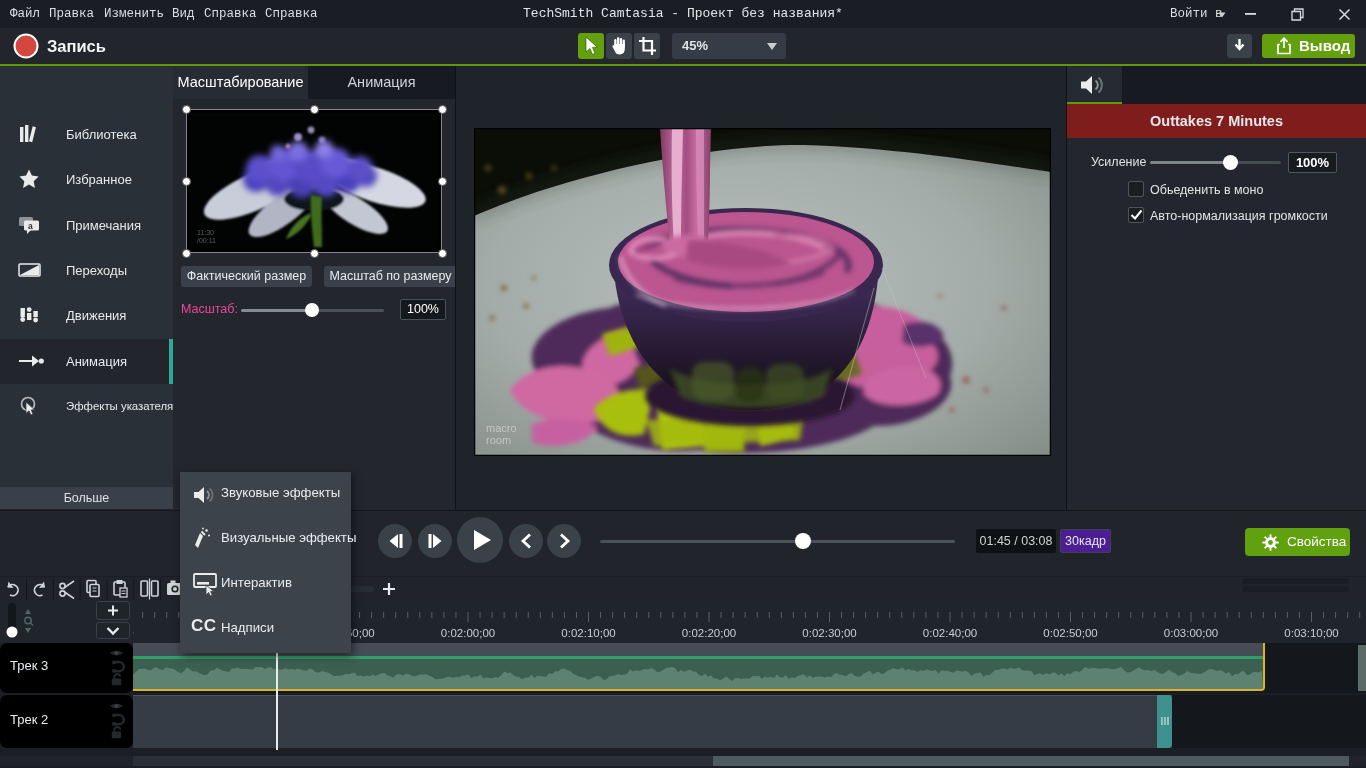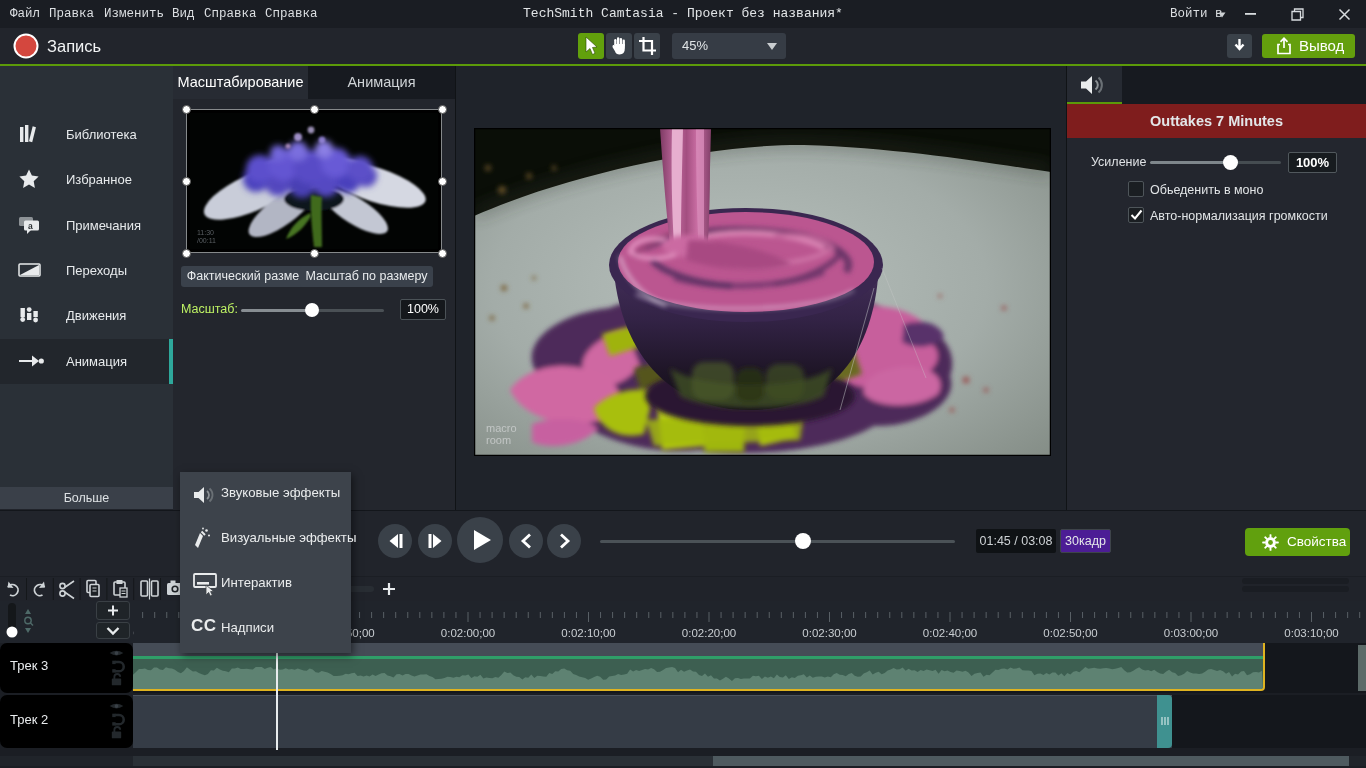--- a/index.html
+++ b/index.html
@@ -1,42 +1,42 @@
 <!DOCTYPE html>
 <html><head><meta charset="utf-8"><style>
 *{margin:0;padding:0;box-sizing:border-box;}
 html,body{width:1366px;height:768px;overflow:hidden;}
 body{font-family:"Liberation Sans",sans-serif;background:#21242b;position:relative;color:#e6e9eb;}
 .abs{position:absolute;}
 
 #titlebar{left:0;top:0;width:1366px;height:28px;background:#1a1d23;font-family:Liberation Mono, monospace;}
 #titlebar .menu{font-size:12.5px;color:#dcdfe2;line-height:28px;position:absolute;top:0;}
 #apptitle{position:absolute;top:0;width:100%;text-align:center;font-size:13px;color:#e2e5e7;line-height:28px;}
-#toolbar{left:0;top:28px;width:1366px;height:36px;background:#22252c;}
+#toolbar{left:0;top:28px;width:1366px;height:36px;background:#22252c;font-weight:bold;}
 #greenline{left:0;top:64px;width:1366px;height:2px;background:#5c9a09;}
 
 #sidebar{left:0;top:66px;width:173px;height:443px;background:#2a3037;}
 #leftpanel{left:173px;top:66px;width:282px;height:444px;background:#23262d;}
 #canvas{left:456px;top:66px;width:610px;height:444px;background:#1f232a;}
 #rightpanel{left:1067px;top:66px;width:299px;height:444px;background:#23262e;}
 .vsep{width:1px;background:#101316;top:66px;height:444px;}
 
 .sbitem{position:absolute;left:0;width:173px;height:45px;}
 .sbitem .lbl{position:absolute;left:66px;top:0;line-height:45px;font-size:13px;color:#e7eaec;white-space:nowrap;}
 .sbitem svg{position:absolute;left:18px;top:11px;}
 .sbsel{background:#22262c;}
 #sbaccent{left:169px;width:4px;background:#2ea89b;}
 #more{left:0;top:421px;width:173px;height:22px;background:#3a4049;text-align:center;font-size:12.5px;line-height:22px;color:#dde1e4;}
 
 #tabzoom{left:173px;top:66px;width:135px;height:33px;background:#272b33;color:#fff;font-size:14.5px;text-align:center;line-height:33px;}
 #tabanim{left:308px;top:66px;width:147px;height:33px;background:#171a20;color:#cfd3d6;font-size:14.5px;text-align:center;line-height:33px;}
 #preview{left:186px;top:109px;width:256px;height:144px;border:1px solid #86898b;background:#000;}
 .handle{width:9px;height:9px;border-radius:50%;background:#fff;border:1px solid #555;}
 .pbtn{background:#3a414b;border-radius:3px;color:#e8ebed;font-size:12.5px;text-align:center;}
-#zoomlbl{left:181px;top:302px;font-size:12.5px;color:#bef264;}
+#zoomlbl{left:181px;top:302px;font-size:12.5px;color:#ec4899;}
 #zoomval{left:400px;top:299px;width:46px;height:21px;background:#15181c;border:1px solid #4b5257;border-radius:2px;color:#fff;font-size:12.5px;text-align:center;line-height:19px;}
 
 #rp-tabstrip{left:1067px;top:66px;width:299px;height:38px;background:#171a20;}
 #rp-tab{left:1067px;top:66px;width:55px;height:36px;background:#262a32;}
 #rp-tabline{left:1067px;top:102px;width:55px;height:2px;background:#5c9a09;}
 #rp-title{left:1067px;top:104px;width:299px;height:34px;background:#7f1d1d;color:#e3e6e8;font-size:14.5px;font-weight:bold;text-align:center;line-height:34px;}
 #gainlbl{left:1091px;top:155px;font-size:12.5px;color:#dfe2e5;}
 #gainval{left:1288px;top:152px;width:49px;height:21px;background:#171b1f;border:1px solid #51585d;border-radius:2px;color:#fff;font-size:13px;font-weight:bold;text-align:center;line-height:19px;}
 .cb{width:16px;height:16px;background:#1a1e22;border:1px solid #4e555a;border-radius:2px;}
 .cblbl{font-size:12.5px;color:#e2e5e7;}
@@ -172,20 +172,27 @@
       </svg>
       <div class="lbl">Движения</div>
     </div>
   <div class="sbitem sbsel" style="top:272.5px;">
       <svg width="26" height="22" viewBox="0 0 26 22">
         <path d="M1 11 H17" stroke="#e8eaec" stroke-width="2"></path>
         <path d="M14 5.5 L21 11 L14 16.5 Z" fill="#e8eaec"></path>
         <circle cx="23.3" cy="11" r="2.6" fill="#e8eaec"></circle>
       </svg>
       <div class="lbl">Анимация</div>
+    </div>
+  <div class="sbitem" style="top:317.5px;">
+      <svg width="22" height="22" viewBox="0 0 22 22">
+        <circle cx="10" cy="9" r="6.5" fill="none" stroke="#b9bec2" stroke-width="1.6"></circle>
+        <path d="M8 7 L8 18.5 L11 15.8 L12.8 20 L15 19 L13.2 15 L16.4 14.6 Z" fill="#e8eaec" stroke="#2c3134" stroke-width="0.7"></path>
+      </svg>
+      <div class="lbl" style="font-size:11.4px;">Эффекты указателя</div>
     </div>
   <div class="abs" id="sbaccent" style="top:272.5px;height:45px;"></div>
   <div class="abs" id="more">Больше</div>
 </div>
 <div class="abs" id="leftpanel">
   <div class="abs" style="left:0;top:0;width:282px;height:33px;background:#121519;"></div>
 </div>
 <div class="abs" id="tabzoom">Масштабирование</div>
 <div class="abs" id="tabanim">Анимация</div>
 <div class="abs" id="preview"></div>
@@ -236,21 +243,21 @@
 </svg>
 <div class="abs handle" style="left:182px;top:105px;"></div>
 <div class="abs handle" style="left:310px;top:105px;"></div>
 <div class="abs handle" style="left:438px;top:105px;"></div>
 <div class="abs handle" style="left:182px;top:177px;"></div>
 <div class="abs handle" style="left:438px;top:177px;"></div>
 <div class="abs handle" style="left:182px;top:249px;"></div>
 <div class="abs handle" style="left:310px;top:249px;"></div>
 <div class="abs handle" style="left:438px;top:249px;"></div>
 <div class="abs pbtn" style="left:181px;top:266px;width:131px;height:21px;line-height:21px;">Фактический размер</div>
-<div class="abs pbtn" style="left:300px;top:266px;width:133px;height:21px;line-height:21px;">Масштаб по размеру</div>
+<div class="abs pbtn" style="left:324px;top:266px;width:133px;height:21px;line-height:21px;">Масштаб по размеру</div>
 <div class="abs" id="zoomlbl">Масштаб:</div>
 <div class="abs track" style="left:241px;top:308.5px;width:71px;background:#878d92;"></div>
 <div class="abs track" style="left:312px;top:308.5px;width:72px;background:#4a5055;"></div>
 <div class="abs thumb" style="left:305px;top:303px;width:14px;height:14px;"></div>
 <div class="abs" id="zoomval">100%</div>
 
 <div class="abs" id="dropmenu" style="left:180px;top:472px;width:171px;height:181px;background:#3d434b;box-shadow:2px 3px 8px rgba(0,0,0,0.5);z-index:60;">
   <svg class="abs" style="left:13px;top:12px;" width="24" height="22" viewBox="0 0 24 22">
       <path d="M1 8 h4.5 L11 3 V19 L5.5 14 H1 Z" fill="#e9ebec"></path>
       <path d="M14 7 a5 5 0 0 1 0 8" fill="none" stroke="#8d9296" stroke-width="1.8"></path>

